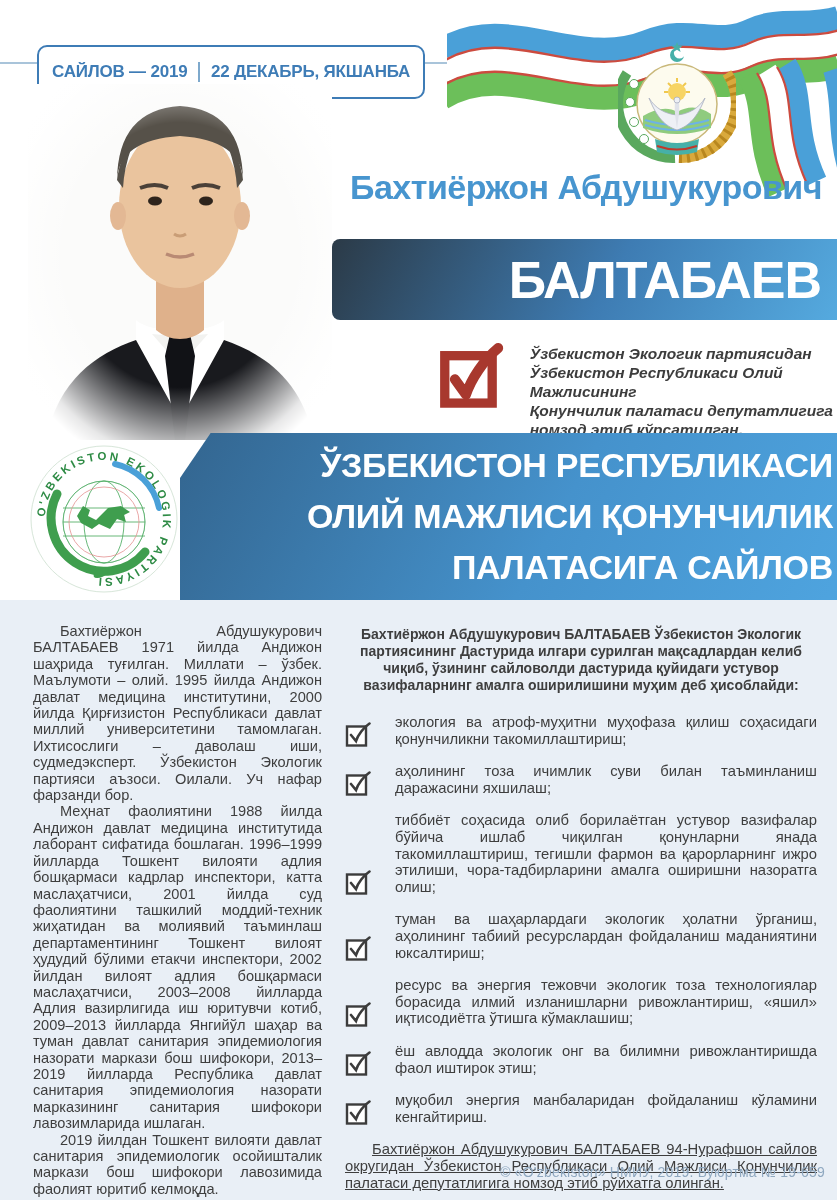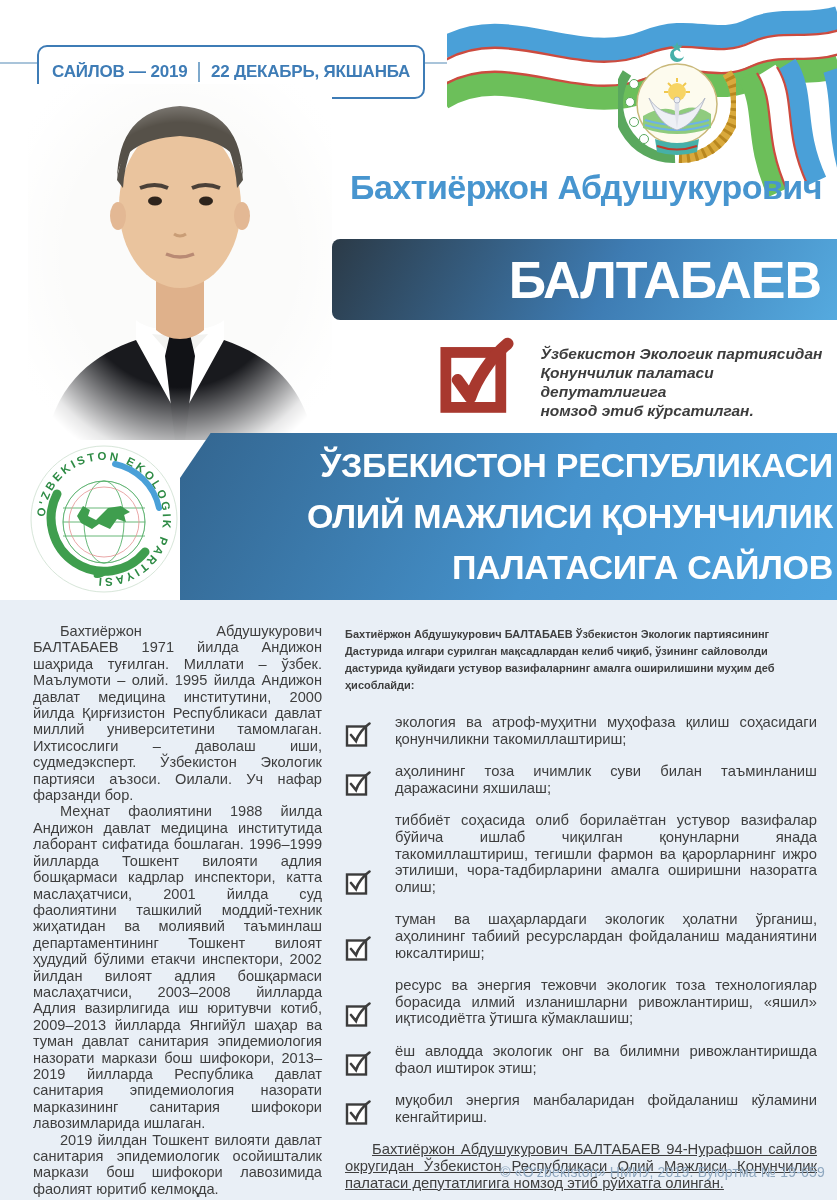--- a/index.html
+++ b/index.html
@@ -61,21 +61,21 @@
   .party-logo{position:absolute;left:29px;top:444px;}
 
   
   .bio{
     position:absolute;left:33px;top:623px;width:289px;
     font-size:14.6px;line-height:16.4px;text-align:justify;color:#3e3e3e;
   }
   .bio p{margin:0;text-indent:27px;}
   .program{position:absolute;left:345px;top:626px;width:472px;}
   .program .intro{
-    font-size:11px;font-weight:bold;text-align:left;line-height:17px;margin:0 0 20px 0;
+    font-size:14px;font-weight:bold;text-align:center;line-height:17px;margin:0 0 20px 0;
   }
   .item{display:flex;gap:24px;margin-bottom:16px;align-items:flex-end;}
   .item .ticksvg{flex-shrink:0;margin-top:1px;}
   .item .itext{font-size:14.8px;line-height:16.6px;text-align:justify;flex:1;}
   .closing{margin-top:4px;font-size:14.8px;line-height:16.8px;text-align:justify;text-indent:27px;text-decoration:underline;}
   .imprint{
     position:absolute;right:12px;top:1164px;font-size:14px;color:#8fa8c0;letter-spacing:0.2px;
   }
 </style>
 </head>
@@ -183,20 +183,21 @@
     <span class="surname">БАЛТАБАЕВ</span>
   </div>
 
   <div class="nomination">
     <svg class="redcheck" width="80" height="80" viewBox="0 0 80 80">
       <rect x="8" y="16" width="56" height="56" fill="#ffffff" stroke="#a8382e" stroke-width="11"></rect>
       <path d="M20,44 L33,62 C39,44 54,21 71,7" fill="none" stroke="#a8382e" stroke-width="12" stroke-linecap="round" stroke-linejoin="round"></path>
     </svg>
     <div class="text">
       <div>Ўзбекистон Экологик партиясидан</div>
+      <div>Ўзбекистон Республикаси Олий Мажлисининг</div>
       <div>Қонунчилик палатаси депутатлигига</div>
       <div>номзод этиб кўрсатилган.</div>
     </div>
   </div>
 
   <div class="big-banner">
     <span>ЎЗБЕКИСТОН РЕСПУБЛИКАСИ</span>
     <span>ОЛИЙ МАЖЛИСИ ҚОНУНЧИЛИК</span>
     <span>ПАЛАТАСИГА САЙЛОВ</span>
   </div>

